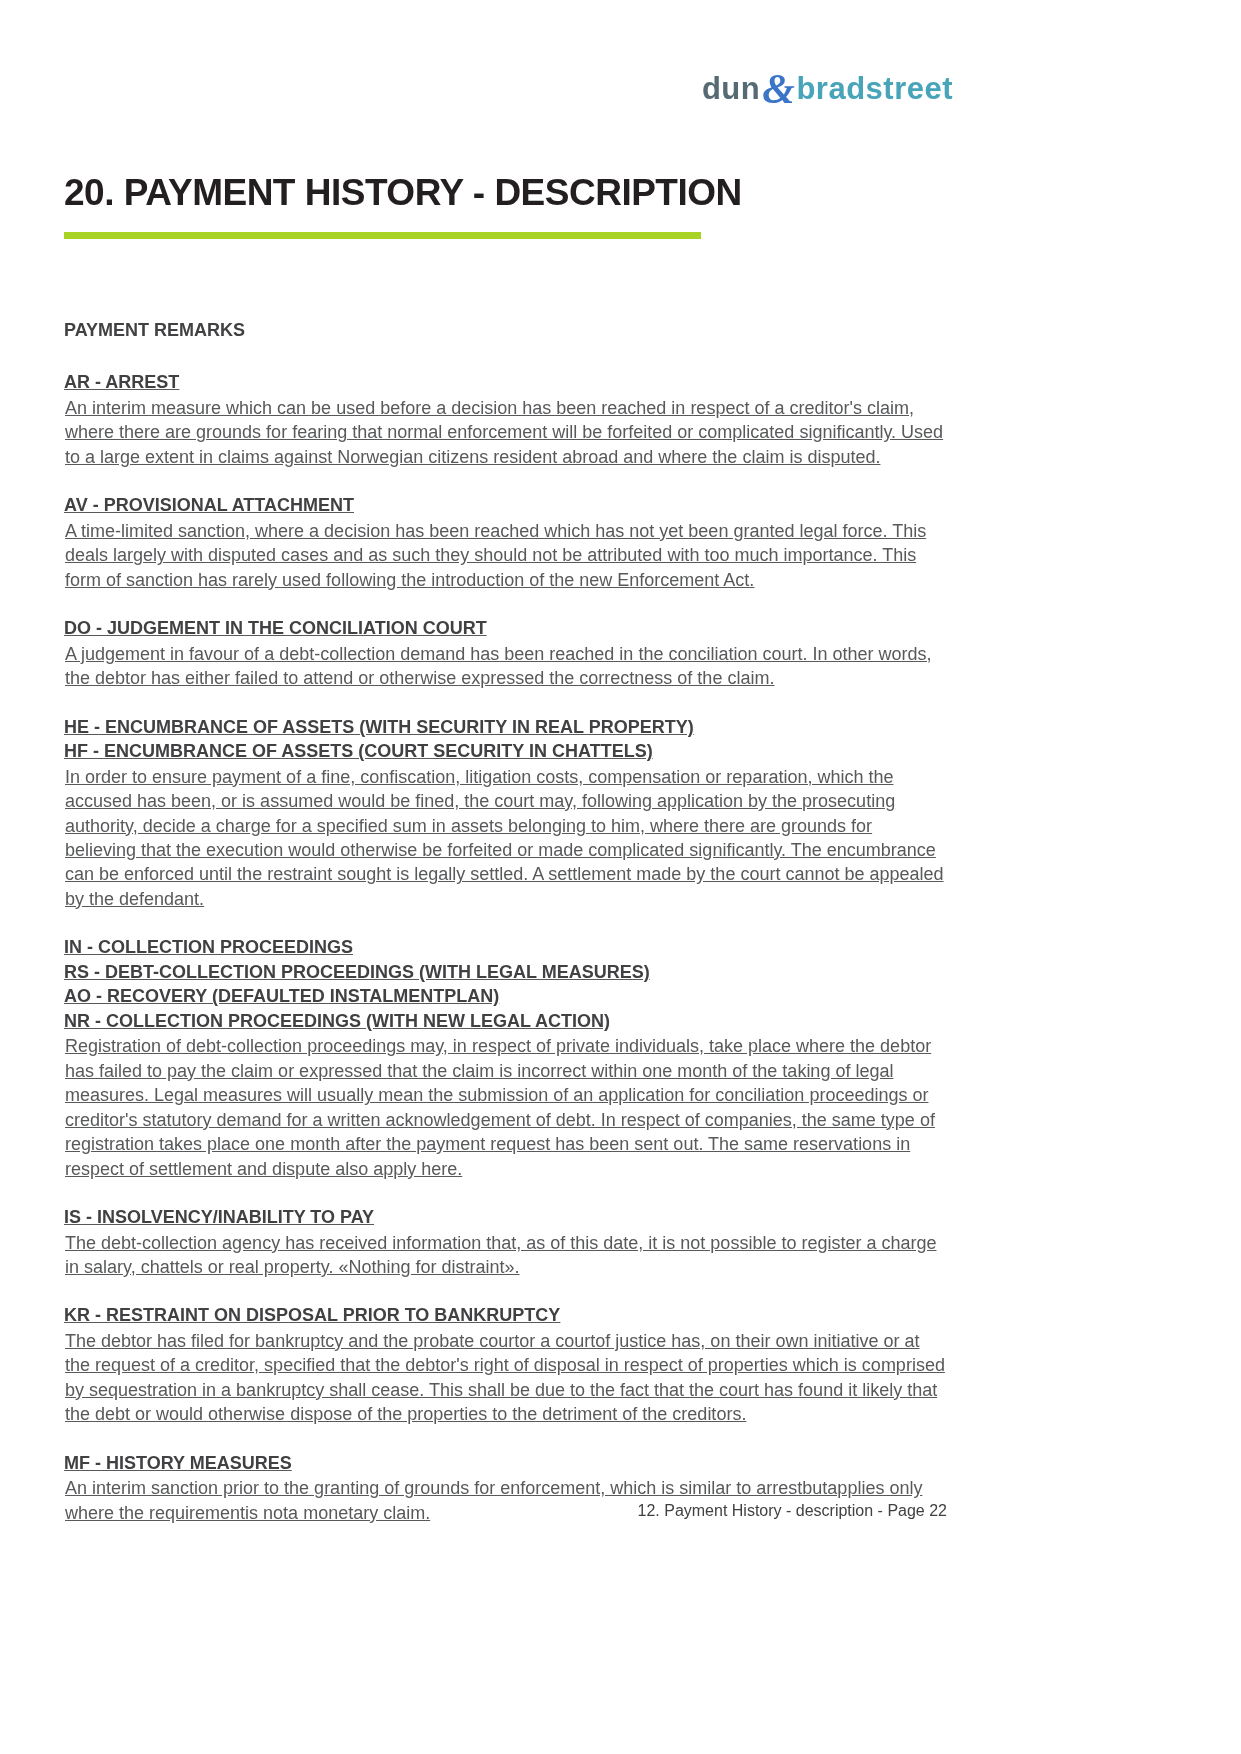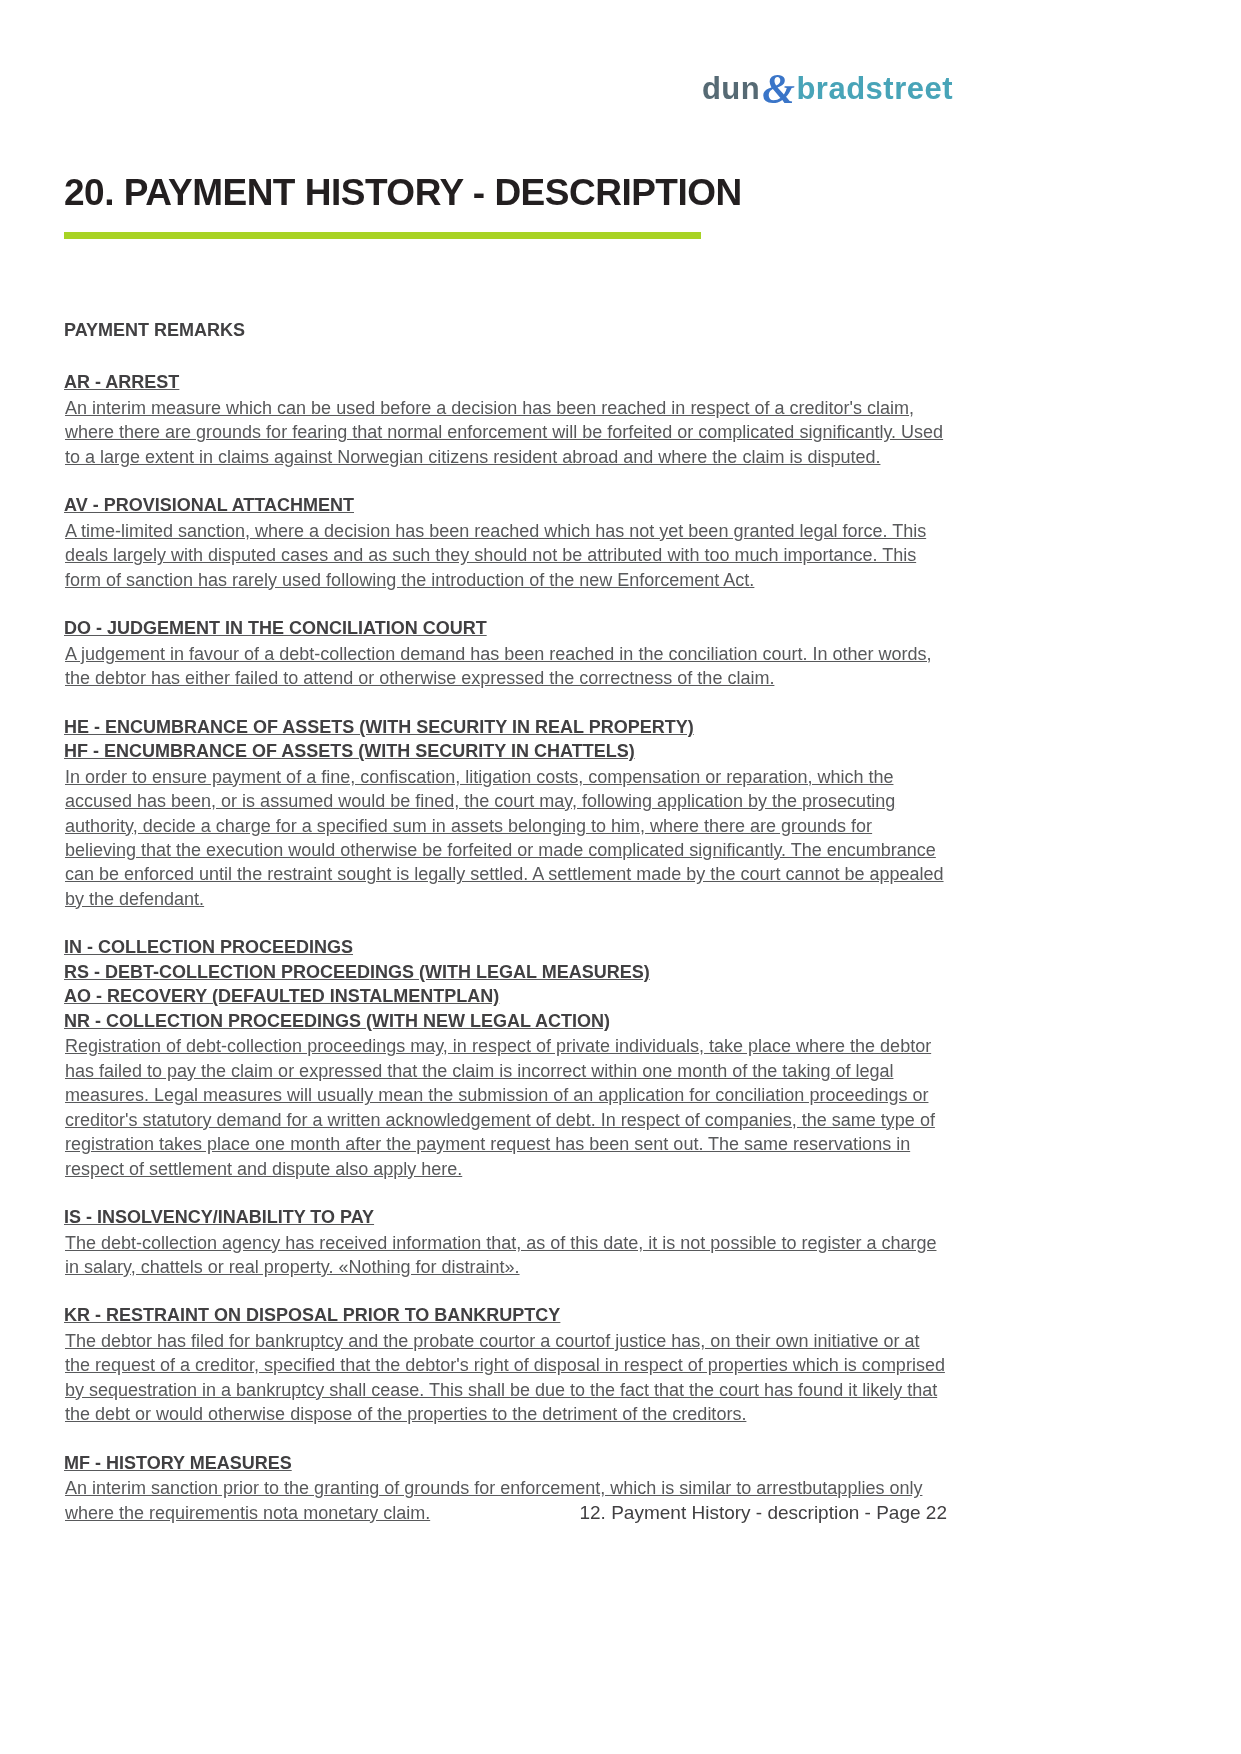--- a/index.html
+++ b/index.html
@@ -64,21 +64,21 @@
     color: #414042;
     margin-bottom: 28px;
   }
   .sec { margin-bottom: 24px; text-decoration: underline; }
   .sec-h { font-weight: bold; color: #414042; }
   .sec-b { margin: 1px; }
   .footer {
     position: absolute;
     top: 1502px;
     right: 294px;
-    font-size: 19px;
+    font-size: 16px;
     color: #414042;
     white-space: nowrap;
   }
 </style>
 </head>
 <body>
 
 <div class="logo">
   <span class="logo-dun">dun</span><span class="logo-amp">&amp;</span><span class="logo-bradstreet">bradstreet</span>
 </div>
@@ -99,21 +99,21 @@
     <p class="sec-b">A time-limited sanction, where a decision has been reached which has not yet been granted legal force. This deals largely with disputed cases and as such they should not be attributed with too much importance. This form of sanction has rarely used following the introduction of the new Enforcement Act.</p>
   </section>
 
   <section class="sec">
     <div class="sec-h">DO - JUDGEMENT IN THE CONCILIATION COURT</div>
     <p class="sec-b">A judgement in favour of a debt-collection demand has been reached in the conciliation court. In other words, the debtor has either failed to attend or otherwise expressed the correctness of the claim.</p>
   </section>
 
   <section class="sec">
     <div class="sec-h">HE - ENCUMBRANCE OF ASSETS (WITH SECURITY IN REAL PROPERTY)</div>
-    <div class="sec-h">HF - ENCUMBRANCE OF ASSETS (WITH SECURITY IN CHATTELS)</div>
+    <div class="sec-h">HF - ENCUMBRANCE OF ASSETS (COURT SECURITY IN CHATTELS)</div>
     <p class="sec-b">In order to ensure payment of a fine, confiscation, litigation costs, compensation or reparation, which the accused has been, or is assumed would be fined, the court may, following application by the prosecuting authority, decide a charge for a specified sum in assets belonging to him, where there are grounds for believing that the execution would otherwise be forfeited or made complicated significantly. The encumbrance can be enforced until the restraint sought is legally settled. A settlement made by the court cannot be appealed by the defendant.</p>
   </section>
 
   <section class="sec">
     <div class="sec-h">IN - COLLECTION PROCEEDINGS</div>
     <div class="sec-h">RS - DEBT-COLLECTION PROCEEDINGS (WITH LEGAL MEASURES)</div>
     <div class="sec-h">AO - RECOVERY (DEFAULTED INSTALMENTPLAN)</div>
     <div class="sec-h">NR - COLLECTION PROCEEDINGS (WITH NEW LEGAL ACTION)</div>
     <p class="sec-b">Registration of debt-collection proceedings may, in respect of private individuals, take place where the debtor has failed to pay the claim or expressed that the claim is incorrect within one month of the taking of legal measures. Legal measures will usually mean the submission of an application for conciliation proceedings or creditor's statutory demand for a written acknowledgement of debt. In respect of companies, the same type of registration takes place one month after the payment request has been sent out. The same reservations in respect of settlement and dispute also apply here.</p>
   </section>

